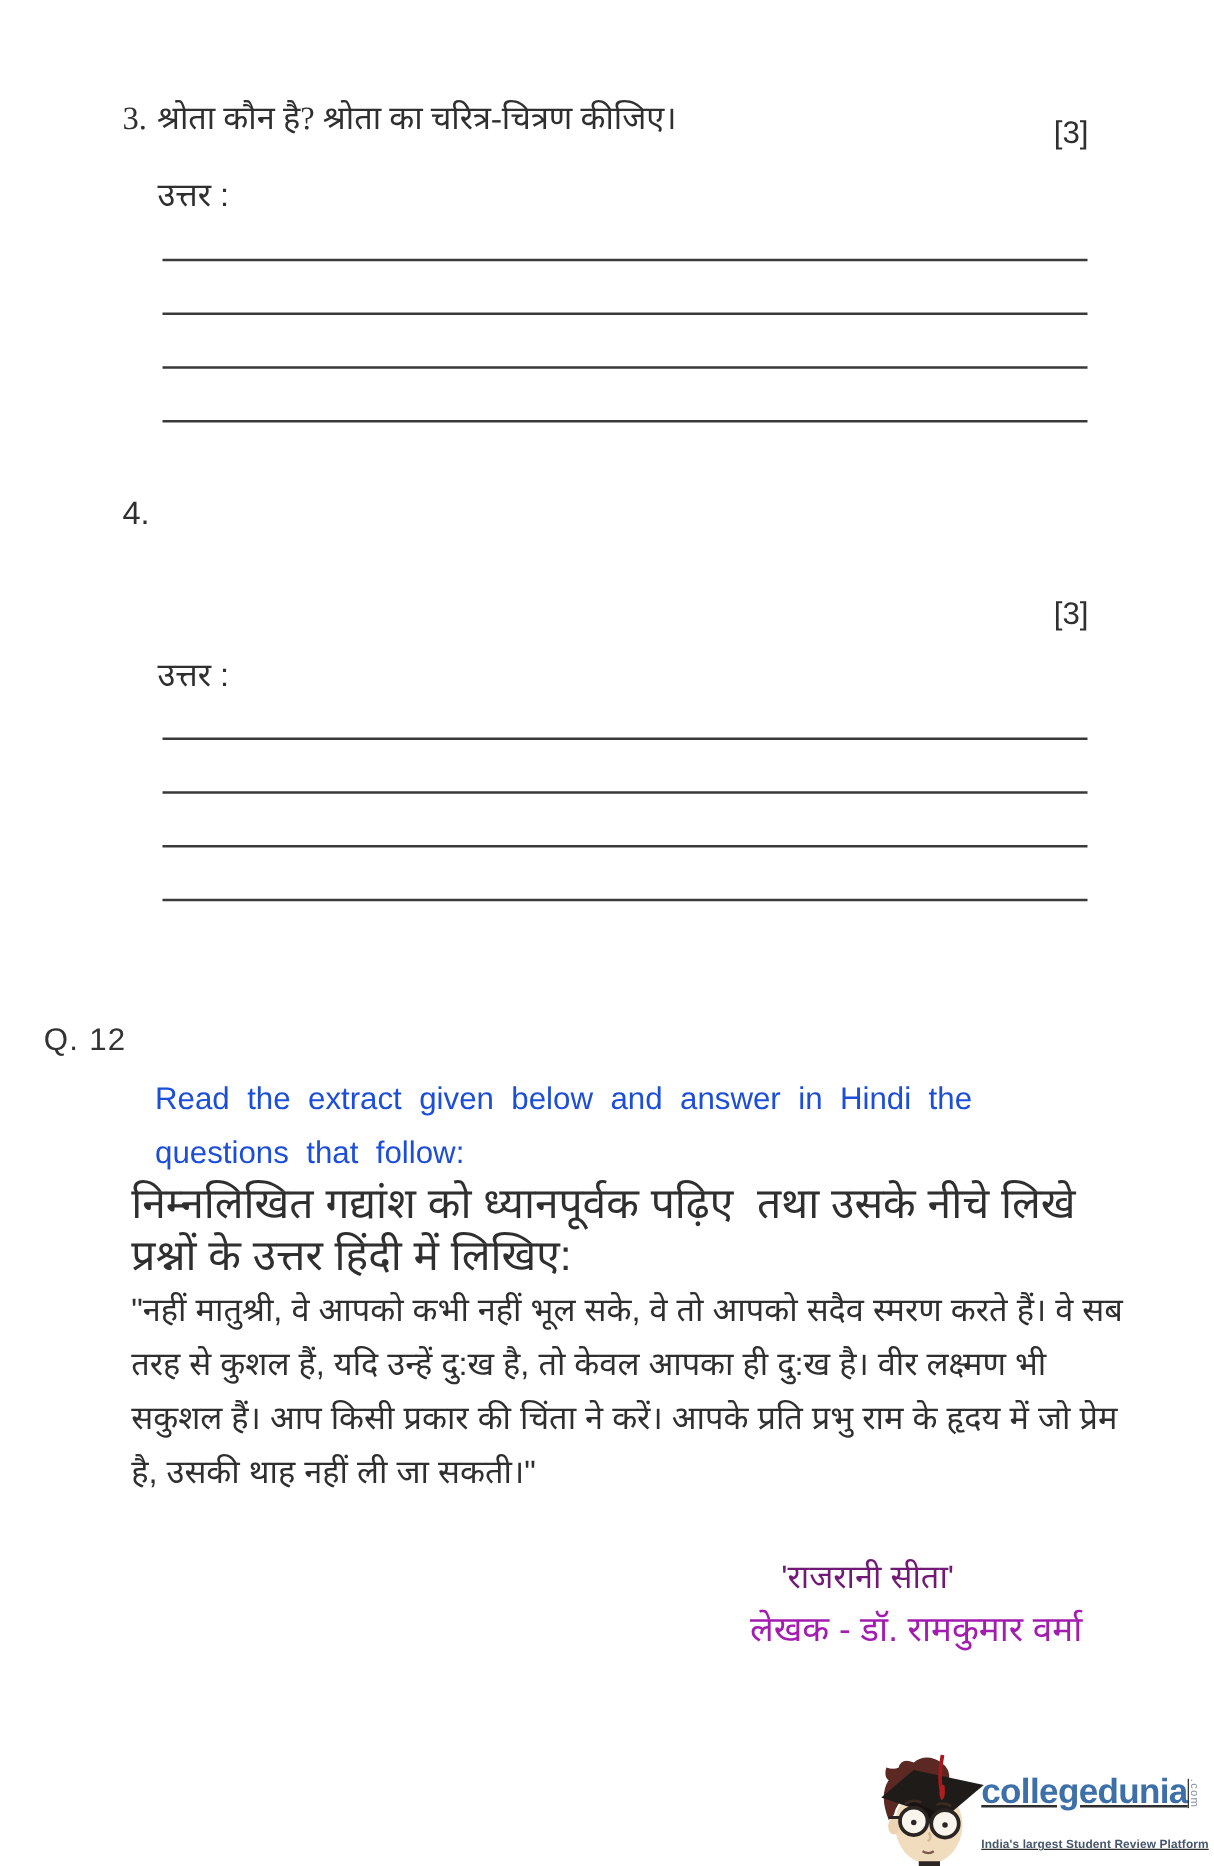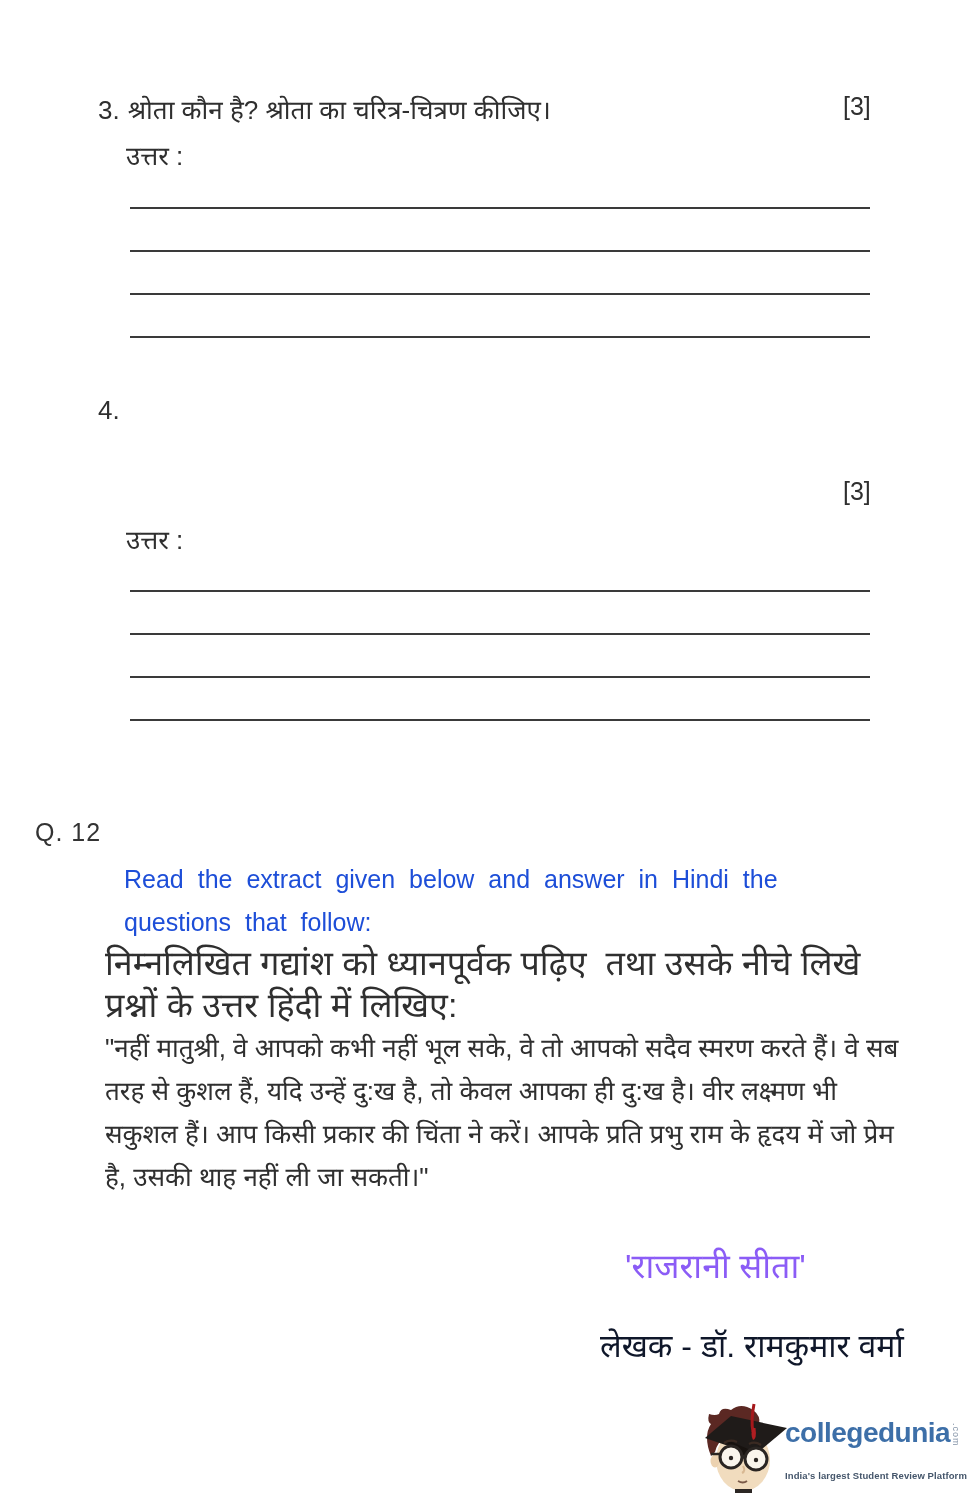--- a/index.html
+++ b/index.html
@@ -8,21 +8,21 @@
     position:relative;
     width:971px; height:1493px;
     background:#ffffff;
     font-family:"Liberation Sans", sans-serif;
     color:#2e2e2e;
     overflow:hidden;
   }
 
   
   .q-row { position:absolute; left:98px; font-size:26px; line-height:37px; color:#2f2f2f; }
-  .q-row-3 { top:92px; width:730px; }
+  .q-row-3 { top:76px; width:730px;font-family:Liberation Serif, serif; }
   .q-para { position:absolute; left:98px; width:775px; font-size:26px; line-height:43.5px; color:#2f2f2f; padding-left:30px; }
   .q-para-4 { top:389px; }
   .q-num { display:inline-block; margin-right:8px; }
   .q-para .q-num { position:absolute; left:0; top:0; }
   .marks { position:absolute; left:843px; font-size:25px; color:#2f2f2f; }
   .marks-q3 { top:92px; }
   .marks-q4 { top:477px; }
   .ans-label { position:absolute; left:106px; font-size:26px; color:#2f2f2f;margin-left:20px; }
   .ans-label-q3 { top:137px; }
   .ans-label-q4 { top:521px; }
@@ -31,27 +31,27 @@
   .ans-lines { position:absolute; left:130px; width:740px; }
   .ans-lines-q3 { top:166px; }
   .ans-lines-q4 { top:549px; }
   .ans-line { height:43px; border-bottom:2px solid #3a3a3a; }
 
   
   .q12-label { position:absolute; left:35px; top:818px; font-size:25px; color:#333; letter-spacing:1px; }
   .q12-en { position:absolute; left:124px; top:858px; width:700px; font-size:25px; line-height:43px; color:#1d4ed8; word-spacing:7px; }
   .q12-hi { position:absolute; left:105px; top:942px; width:800px; font-size:34px; line-height:42px; color:#2f2f2f; white-space:pre-wrap; }
   .q12-extract { position:absolute; left:105px; top:1027px; width:798px; font-size:26px; line-height:43px; color:#2f2f2f; }
-  .src-title { position:absolute; left:625px; top:1242px; font-size:34px; color:#8b5cf6; }
-  .src-author { position:absolute; left:600px; top:1283px; font-size:32px; color:#0f172a;margin-top:40px; }
+  .src-title { position:absolute; left:625px; top:1242px; font-size:26px; color:#701a75; }
+  .src-author { position:absolute; left:600px; top:1283px; font-size:28px; color:#a21caf; }
 
   
   .logo { position:absolute; left:697px; top:1388px; display:flex; align-items:flex-start; cursor:pointer; }
   .logo-mascot { width:94px; height:108px; flex:0 0 auto; }
-  .logo-text { margin-left:-6px; margin-top:30px; }
+  .logo-text { margin-left:-6px; margin-top:30px;text-decoration:underline; }
   .brand-row { display:flex; align-items:flex-start; }
   .brand { font-size:28px; font-weight:bold; color:#3d6fa8; letter-spacing:-0.5px; line-height:30px; }
   .tld { writing-mode:vertical-rl; font-size:9px; color:#8292a6; letter-spacing:1px; margin-left:1px; margin-top:5px; line-height:9px; }
   .tagline { font-size:9.5px; font-weight:bold; color:#45566b; margin-top:22px; letter-spacing:0.1px; }
 </style>
 </head>
 <body>
 
 <div class="page">
 

